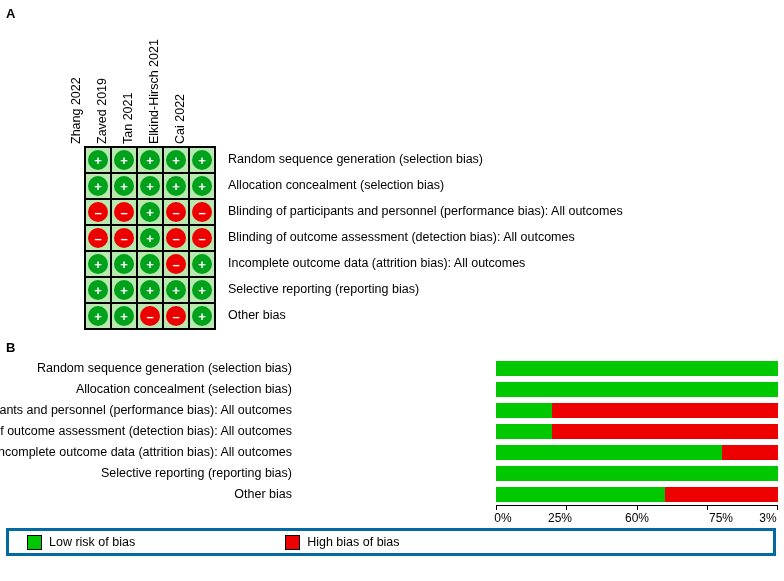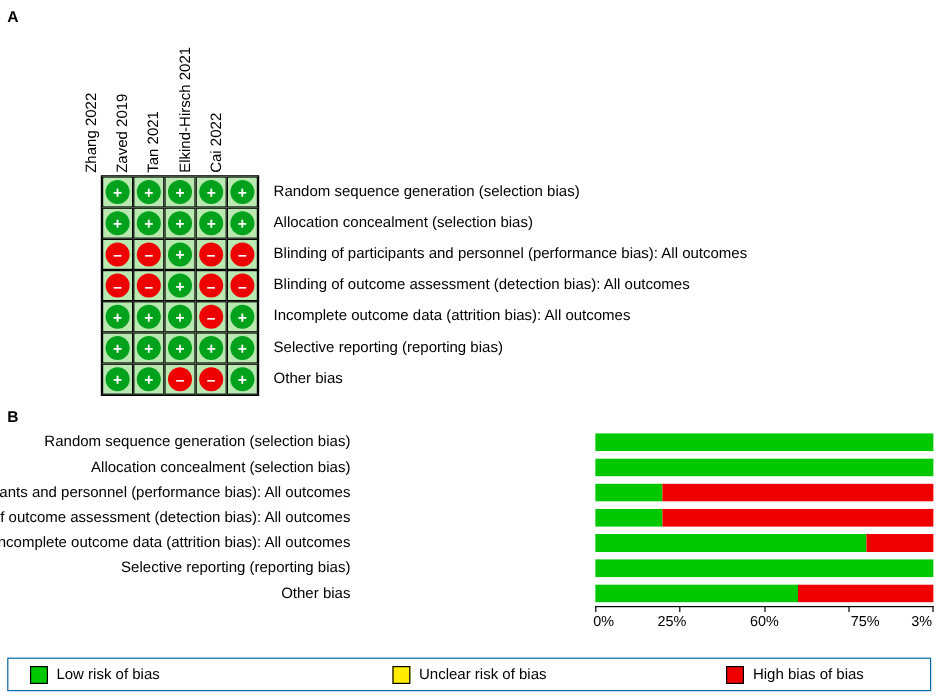--- a/index.html
+++ b/index.html
@@ -163,24 +163,24 @@
     top: 6px;
     font-size: 12px;
     transform: translateX(-50%);
     white-space: nowrap;
   }
 
   
   #legend {
     position: absolute;
     left: 6px;
-    top: 548px;
+    top: 528px;
     width: 770px;
     height: 28px;
-    border: 1px solid #0369a1;
+    border: 3px solid #0369a1;
     display: flex;
     align-items: center;
     box-sizing: border-box;
   }
   .legend-item {
     display: flex;
     align-items: center;
     font-size: 12.5px;
   }
   .legend-swatch {
@@ -412,21 +412,17 @@
     <div class="tick-label" style="left:225px;">75%</div>
     <div class="tick-label" style="left:272px;">3%</div>
   </div>
 </div>
 
 <div id="legend">
   <div class="legend-item" id="legend-item-0">
     <span class="legend-swatch" style="background:#00c800;"></span>
     <span>Low risk of bias</span>
   </div>
-  <div class="legend-item" id="legend-item-1">
-    <span class="legend-swatch" style="background:#ffec00;"></span>
-    <span>Unclear risk of bias</span>
-  </div>
   <div class="legend-item" id="legend-item-2">
     <span class="legend-swatch" style="background:#ee0000;"></span>
     <span>High bias of bias</span>
   </div>
 </div>
 
 </body></html>

